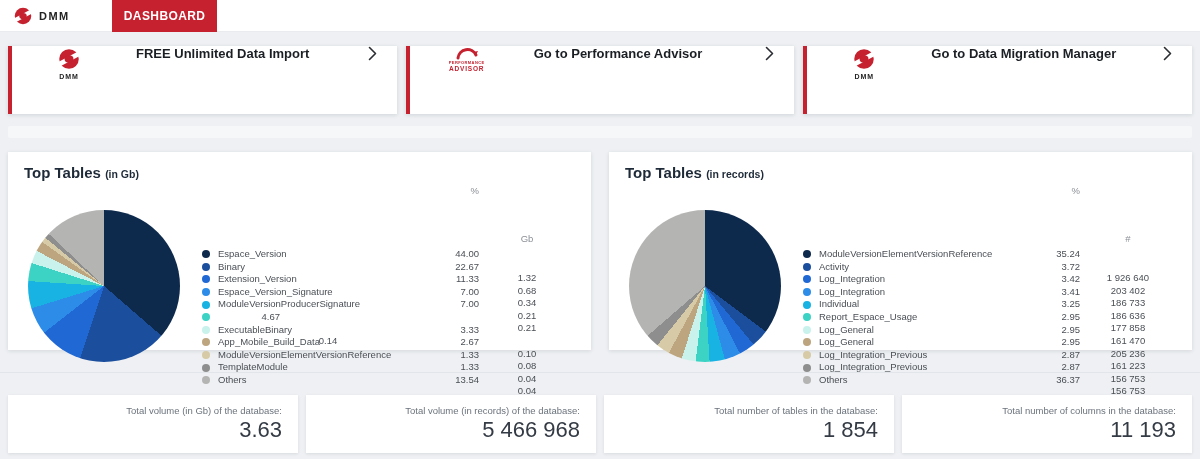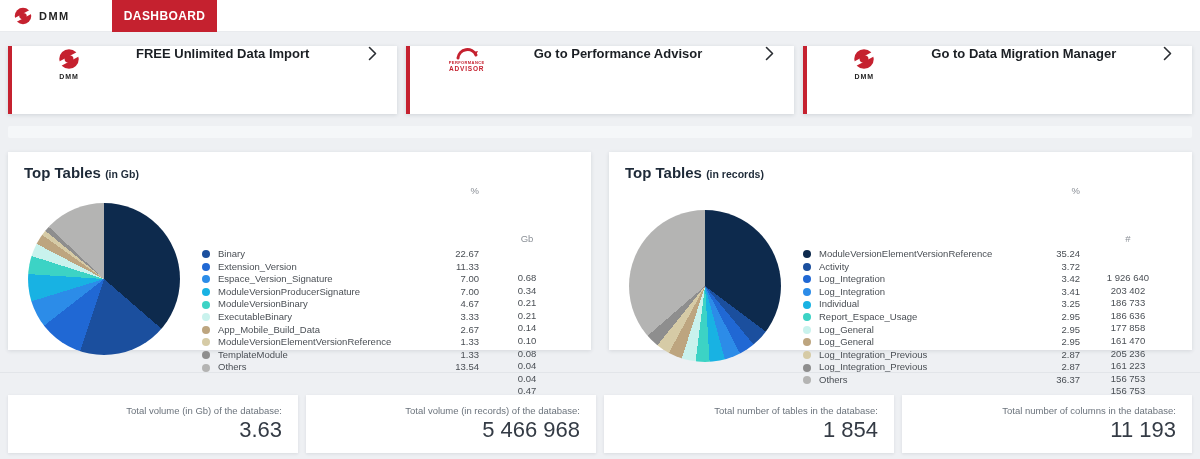--- a/index.html
+++ b/index.html
@@ -151,20 +151,26 @@
         <div class="pie" id="pie-0" style="background: conic-gradient(rgb(13, 42, 77) 0deg, rgb(13, 42, 77) 130.91deg, rgb(27, 79, 158) 130.91deg, rgb(27, 79, 158) 198.36deg, rgb(32, 104, 212) 198.36deg, rgb(32, 104, 212) 232.07deg, rgb(44, 140, 232) 232.07deg, rgb(44, 140, 232) 252.89deg, rgb(24, 178, 227) 252.89deg, rgb(24, 178, 227) 273.72deg, rgb(60, 211, 197) 273.72deg, rgb(60, 211, 197) 287.61deg, rgb(201, 242, 237) 287.61deg, rgb(201, 242, 237) 297.52deg, rgb(189, 165, 127) 297.52deg, rgb(189, 165, 127) 305.46deg, rgb(214, 203, 166) 305.46deg, rgb(214, 203, 166) 309.42deg, rgb(142, 142, 142) 309.42deg, rgb(142, 142, 142) 313.38deg, rgb(180, 180, 179) 313.38deg, rgb(180, 180, 179) 360deg);"></div>
       </div>
       <div class="legend" id="legend-0">
         <div class="legend-head">
           <span class="legend-swatch" style="visibility:hidden"></span>
           <span class="legend-label"></span>
           <span class="col-pct">%</span>
           <span class="col-val">Gb</span>
         </div>
 
+  <div class="legend-row">
+    <span class="legend-swatch" style="background: rgb(13, 42, 77);"></span>
+    <span class="legend-label">Espace_Version</span>
+    <span class="col-pct">44.00</span>
+    <span class="col-val">1.32</span>
+  </div>
 
   <div class="legend-row">
     <span class="legend-swatch" style="background: rgb(27, 79, 158);"></span>
     <span class="legend-label">Binary</span>
     <span class="col-pct">22.67</span>
     <span class="col-val">0.68</span>
   </div>
 
   <div class="legend-row">
     <span class="legend-swatch" style="background: rgb(32, 104, 212);"></span>
@@ -182,21 +188,20 @@
 
   <div class="legend-row">
     <span class="legend-swatch" style="background: rgb(24, 178, 227);"></span>
     <span class="legend-label">ModuleVersionProducerSignature</span>
     <span class="col-pct">7.00</span>
     <span class="col-val">0.21</span>
   </div>
 
   <div class="legend-row">
     <span class="legend-swatch" style="background: rgb(60, 211, 197);"></span>
-    <span class="legend-label">ModuleVersionBinary</span>
     <span class="col-pct">4.67</span>
     <span class="col-val">0.14</span>
   </div>
 
   <div class="legend-row">
     <span class="legend-swatch" style="background: rgb(201, 242, 237);"></span>
     <span class="legend-label">ExecutableBinary</span>
     <span class="col-pct">3.33</span>
     <span class="col-val">0.10</span>
   </div>

